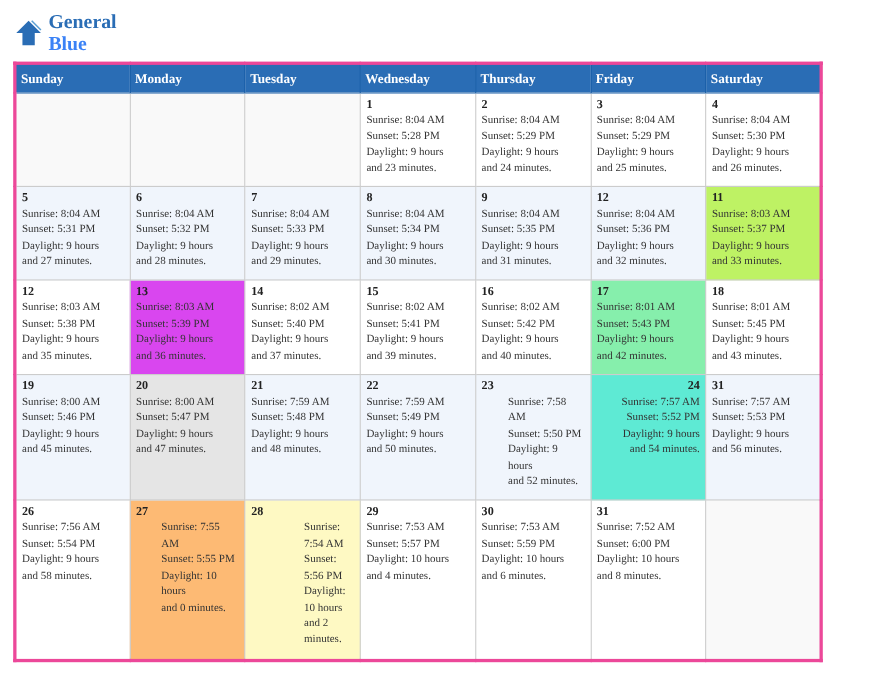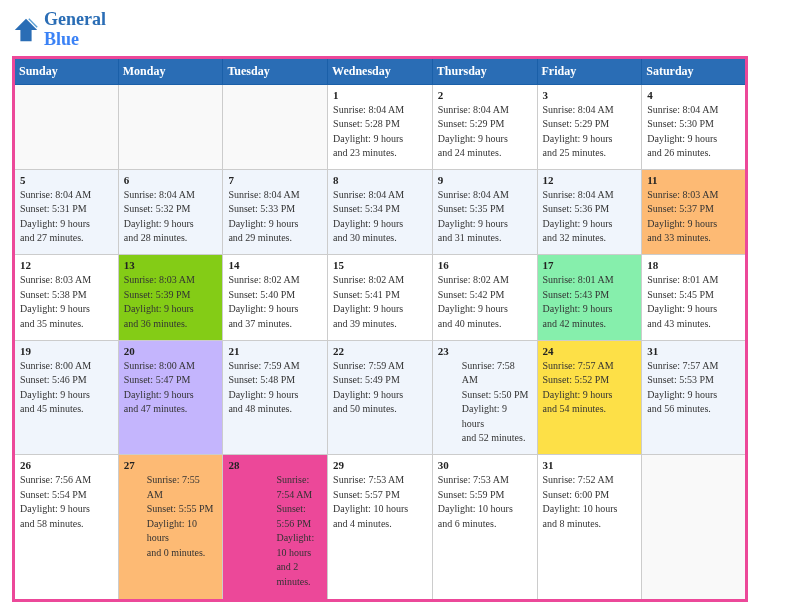--- a/index.html
+++ b/index.html
@@ -200,37 +200,37 @@
 Daylight: 9 hours
 and 31 minutes.</div>
           </td>
           <td style="background: rgb(240, 245, 252);">
             <span class="day-num">12</span>
             <div class="day-info" style="white-space: pre-line;">Sunrise: 8:04 AM
 Sunset: 5:36 PM
 Daylight: 9 hours
 and 32 minutes.</div>
           </td>
-          <td style="background: #fdba74;">
+          <td style="background: #bef264;">
             <span class="day-num">11</span>
             <div class="day-info" style="white-space: pre-line;">Sunrise: 8:03 AM
 Sunset: 5:37 PM
 Daylight: 9 hours
 and 33 minutes.</div>
           </td>
         </tr>
         <tr>
           <td style="background: rgb(255, 255, 255);">
             <span class="day-num">12</span>
             <div class="day-info" style="white-space: pre-line;">Sunrise: 8:03 AM
 Sunset: 5:38 PM
 Daylight: 9 hours
 and 35 minutes.</div>
           </td>
-          <td style="background: #84cc16;">
+          <td style="background: #d946ef;">
             <span class="day-num">13</span>
             <div class="day-info" style="white-space: pre-line;">Sunrise: 8:03 AM
 Sunset: 5:39 PM
 Daylight: 9 hours
 and 36 minutes.</div>
           </td>
           <td style="background: rgb(255, 255, 255);">
             <span class="day-num">14</span>
             <div class="day-info" style="white-space: pre-line;">Sunrise: 8:02 AM
 Sunset: 5:40 PM
@@ -267,21 +267,21 @@
           </td>
         </tr>
         <tr>
           <td style="background: rgb(240, 245, 252);">
             <span class="day-num">19</span>
             <div class="day-info" style="white-space: pre-line;">Sunrise: 8:00 AM
 Sunset: 5:46 PM
 Daylight: 9 hours
 and 45 minutes.</div>
           </td>
-          <td style="background: #c4b5fd;">
+          <td style="background: #e5e5e5;">
             <span class="day-num">20</span>
             <div class="day-info" style="white-space: pre-line;">Sunrise: 8:00 AM
 Sunset: 5:47 PM
 Daylight: 9 hours
 and 47 minutes.</div>
           </td>
           <td style="background: rgb(240, 245, 252);">
             <span class="day-num">21</span>
             <div class="day-info" style="white-space: pre-line;">Sunrise: 7:59 AM
 Sunset: 5:48 PM
@@ -295,21 +295,21 @@
 Daylight: 9 hours
 and 50 minutes.</div>
           </td>
           <td style="background: rgb(240, 245, 252);">
             <span class="day-num">23</span>
             <div class="day-info" style="white-space: pre-line; margin-left: 24px;">Sunrise: 7:58 AM
 Sunset: 5:50 PM
 Daylight: 9 hours
 and 52 minutes.</div>
           </td>
-          <td style="background: #fde047;">
+          <td style="background: #5eead4; text-align: right;">
             <span class="day-num">24</span>
             <div class="day-info" style="white-space: pre-line;">Sunrise: 7:57 AM
 Sunset: 5:52 PM
 Daylight: 9 hours
 and 54 minutes.</div>
           </td>
           <td style="background: rgb(240, 245, 252);">
             <span class="day-num">31</span>
             <div class="day-info" style="white-space: pre-line;">Sunrise: 7:57 AM
 Sunset: 5:53 PM
@@ -325,21 +325,21 @@
 Daylight: 9 hours
 and 58 minutes.</div>
           </td>
           <td style="background: #fdba74;">
             <span class="day-num">27</span>
             <div class="day-info" style="white-space: pre-line; margin-left: 23px;">Sunrise: 7:55 AM
 Sunset: 5:55 PM
 Daylight: 10 hours
 and 0 minutes.</div>
           </td>
-          <td style="background: #ec4899;">
+          <td style="background: #fef9c3;">
             <span class="day-num">28</span>
             <div class="day-info" style="white-space: pre-line; margin-left: 48px;">Sunrise: 7:54 AM
 Sunset: 5:56 PM
 Daylight: 10 hours
 and 2 minutes.</div>
           </td>
           <td style="background: rgb(255, 255, 255);">
             <span class="day-num">29</span>
             <div class="day-info" style="white-space: pre-line;">Sunrise: 7:53 AM
 Sunset: 5:57 PM

